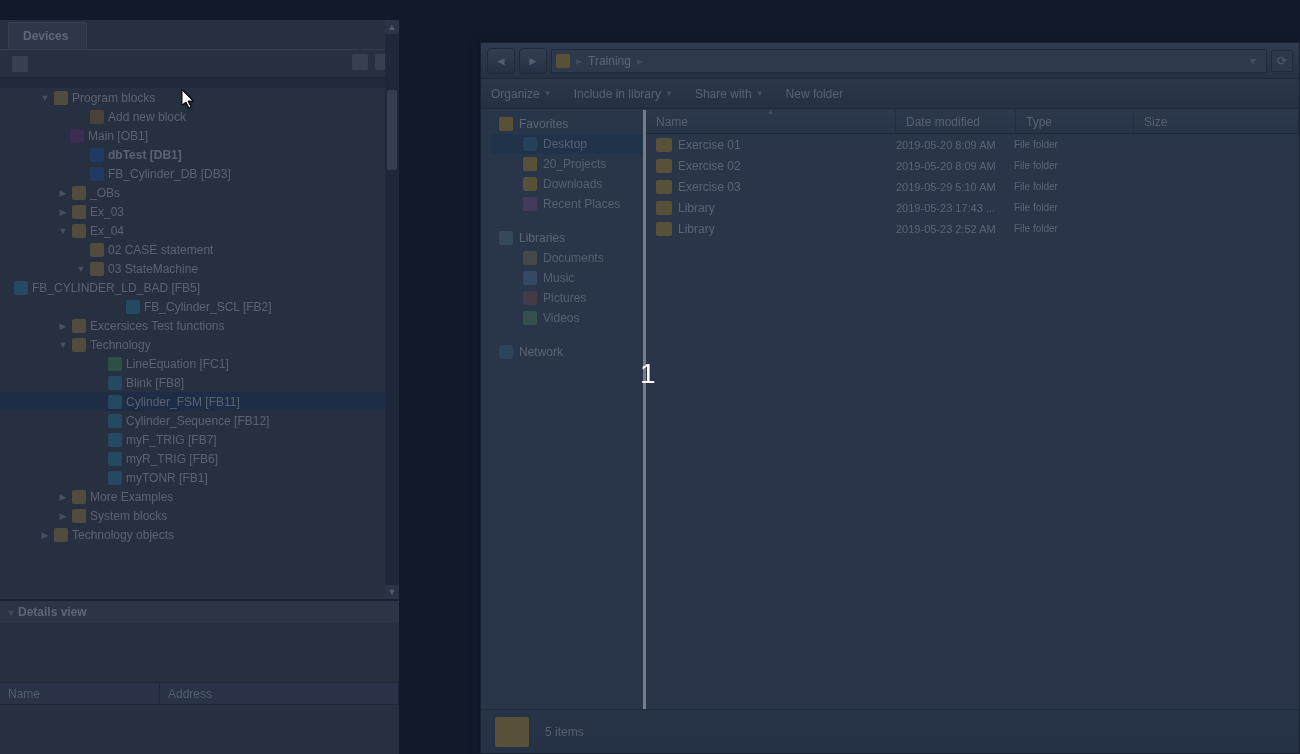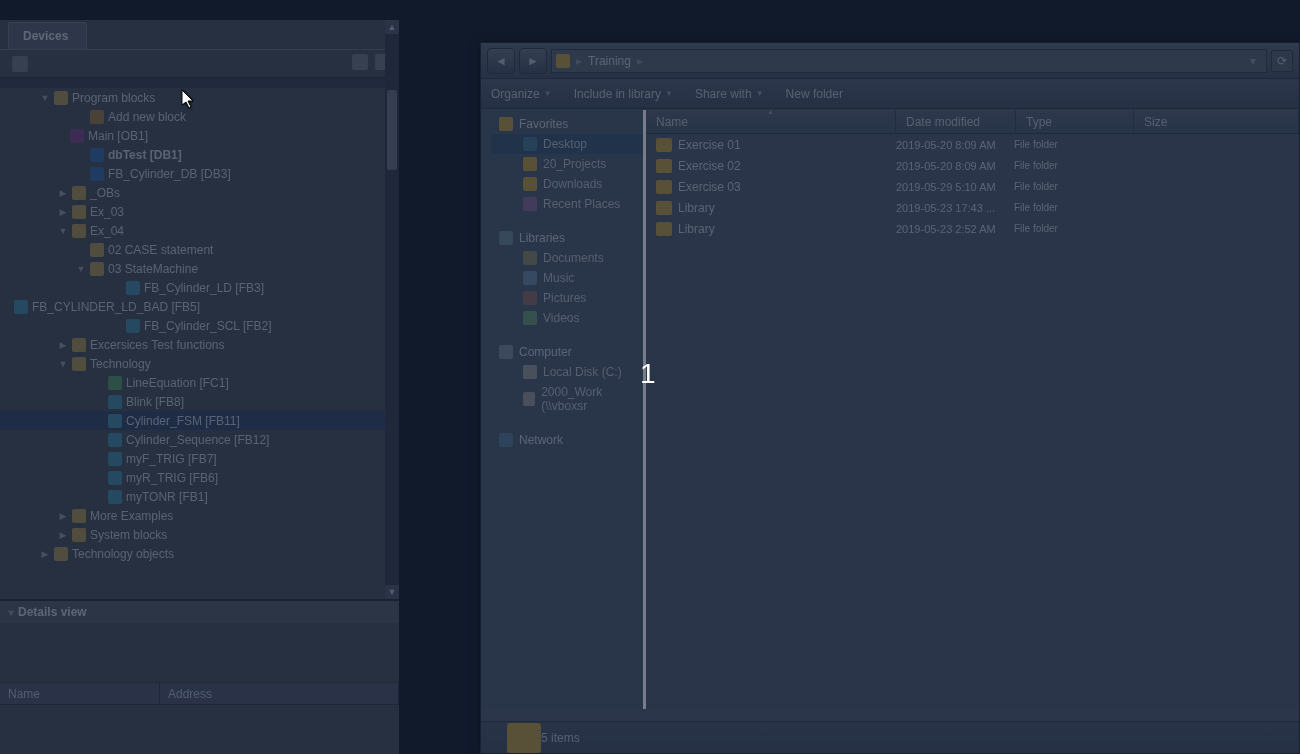--- a/index.html
+++ b/index.html
@@ -184,25 +184,25 @@
 }
 .col { padding: 5px 10px; border-right:1px solid #434d60; position:relative; }
 .col.sort::after { content:"▲"; font-size:7px; position:absolute; left:50%; top:-2px; transform:translateX(-50%); color:#8f97a8;}
 .file-row { display:flex; align-items:center; height:21px; color:#bbc2cf; }
 .file-row .fico { width:16px; height:14px; margin:0 6px 0 10px; background:#b89a4a; border-radius:2px; display:inline-block;}
 .file-row .fname { width: 218px; }
 .file-row .fdate { width: 118px; font-size:11px; }
 .file-row .ftype { width: 110px; font-size:10px; }
 .status-bar {
   position:absolute; left:0; right:0; bottom:0;
-  height: 32px;
+  height: 44px;
   background: linear-gradient(#4e5a6e, #485467);
   border-top: 1px solid #3a4352;
   display:flex; align-items:center;
-  padding: 0 26px; 
+  padding: 0 14px; gap: 16px;
   color:#b4bbc8;
 }
 .status-ico { width:34px; height:30px; background:#b89a4a; border-radius:3px; }
 .annotation-1 {
   position: absolute;
   left: 640px; top: 358px;
   font-size: 28px;
   color: #fff;
   font-weight: 400;
   z-index: 700;
@@ -265,25 +265,20 @@
       </div>
       <div class="node" style="padding-left: 76px;">
         <span class="twist"></span>
         <span class="nico ico-folder"></span>
         <span>02 CASE statement</span>
       </div>
       <div class="node" style="padding-left: 76px;">
         <span class="twist">▼</span>
         <span class="nico ico-folder"></span>
         <span>03 StateMachine</span>
-      </div>
-      <div class="node" style="padding-left: 112px;">
-        <span class="twist"></span>
-        <span class="nico ico-fb"></span>
-        <span>FB_Cylinder_LD [FB3]</span>
       </div>
       <div class="node" style="">
         <span class="twist"></span>
         <span class="nico ico-fb"></span>
         <span>FB_CYLINDER_LD_BAD [FB5]</span>
       </div>
       <div class="node" style="padding-left: 112px;">
         <span class="twist"></span>
         <span class="nico ico-fb"></span>
         <span>FB_Cylinder_SCL [FB2]</span>
@@ -439,34 +434,20 @@
             <span class="np-ico ico-pic"></span>
             <span>Pictures</span>
           </div>
         <div class="np-item">
             <span class="np-ico ico-vid"></span>
             <span>Videos</span>
           </div>
       </div>
       <div class="np-group">
         <div class="np-head">
-            <span class="np-ico ico-comp"></span>
-            <span>Computer</span>
-          </div>
-        <div class="np-item">
-            <span class="np-ico ico-disk"></span>
-            <span>Local Disk (C:)</span>
-          </div>
-        <div class="np-item">
-            <span class="np-ico ico-disk"></span>
-            <span>2000_Work (\\vboxsr</span>
-          </div>
-      </div>
-      <div class="np-group">
-        <div class="np-head">
             <span class="np-ico ico-net"></span>
             <span>Network</span>
           </div>
       </div>
     </div>
     <div class="filepane">
       <div class="col-headers">
         <div class="col sort" style="width:250px">Name</div>
         <div class="col" style="width:120px">Date modified</div>
         <div class="col" style="width:118px">Type</div>

